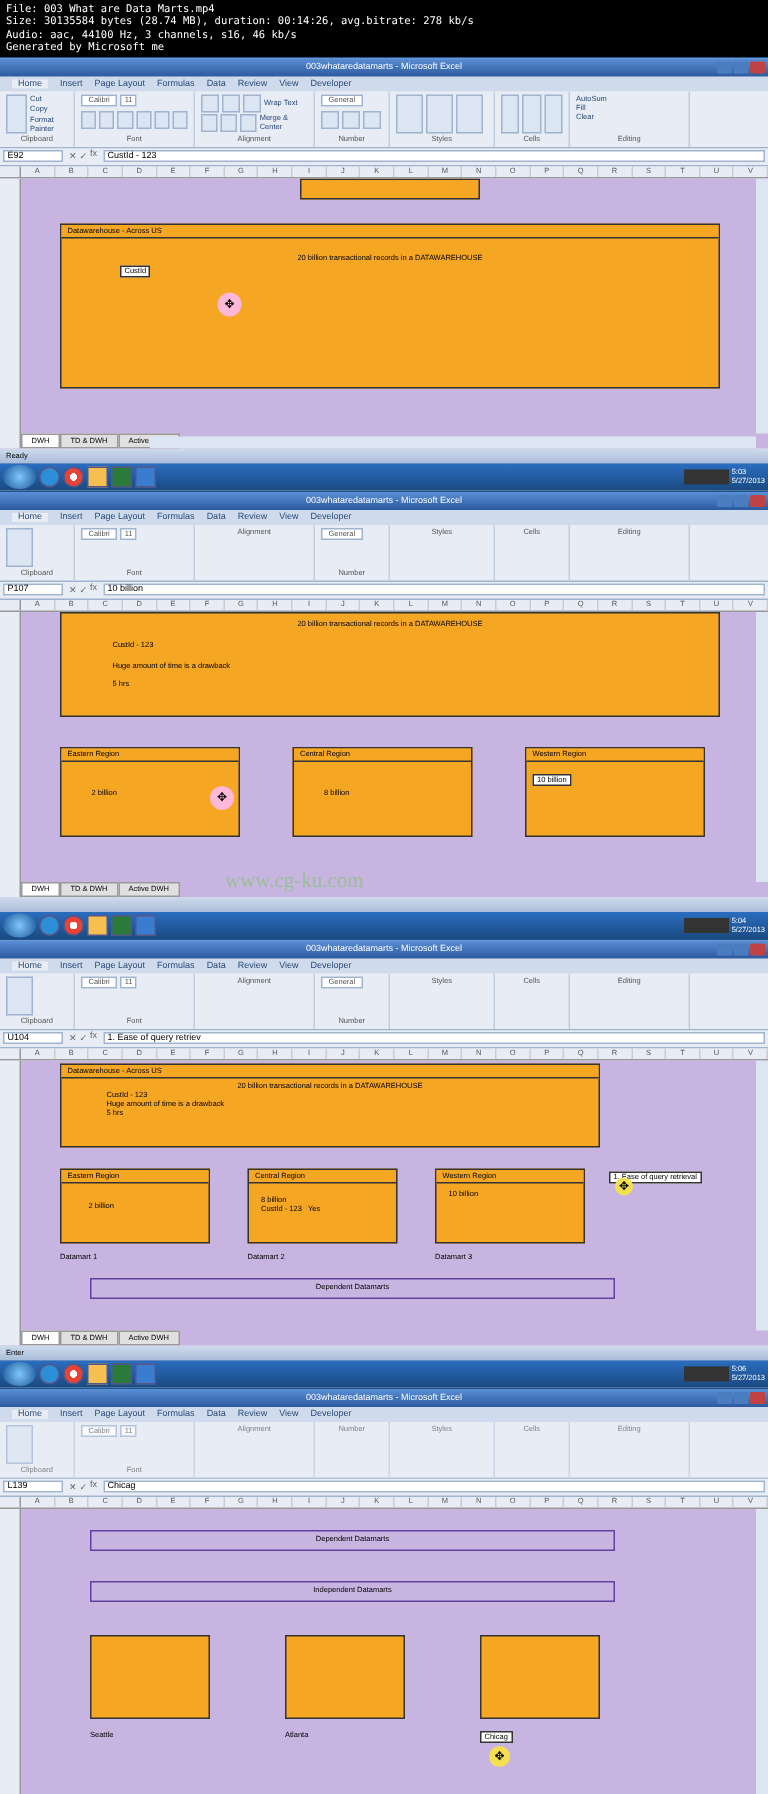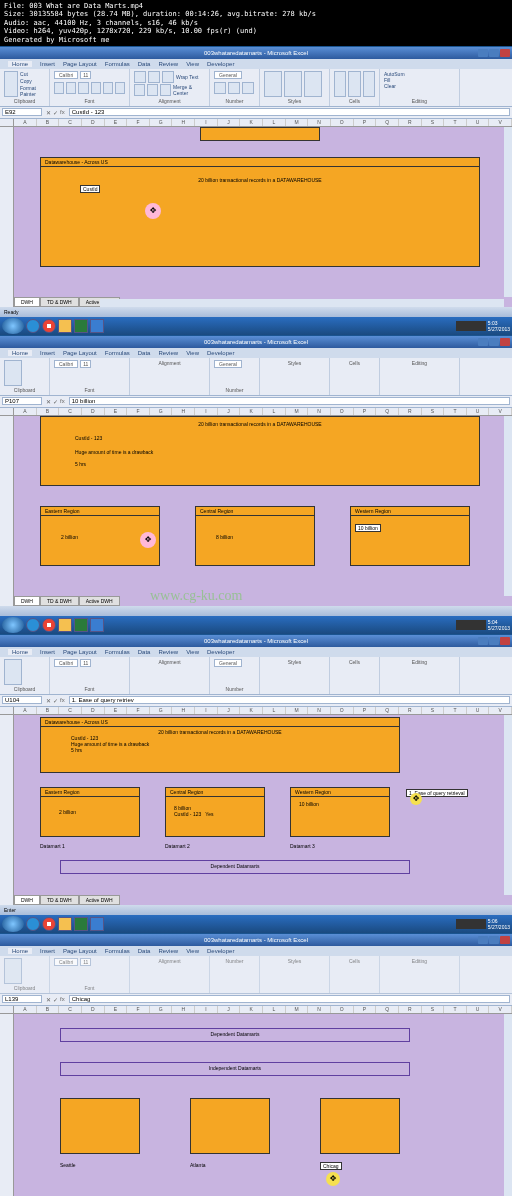--- a/index.html
+++ b/index.html
@@ -70,21 +70,20 @@
 .scrollbar-v { position: absolute; right: 0; top: 0; bottom: 10px; width: 8px; background: #dce5f2; }
 .scrollbar-h { position: absolute; right: 8px; bottom: 0; left: 100px; height: 8px; background: #dce5f2; }
 </style>
 </head>
 <body>
 
 <div class="meta-text">
   <div>File: 003 What are Data Marts.mp4</div>
   <div>Size: 30135584 bytes (28.74 MB), duration: 00:14:26, avg.bitrate: 278 kb/s</div>
   <div>Audio: aac, 44100 Hz, 3 channels, s16, 46 kb/s</div>
-  <div>Video: h264, yuv420p, 1278x720, 229 kb/s, 10.00 fps(r) (und)</div>
   <div>Generated by Microsoft me</div>
 </div>
 
 <div class="excel-window">
   <div class="titlebar">
     <span>003whataredatamarts - Microsoft Excel</span>
     <div class="controls">
       <span></span>
       <span></span>
       <span></span>

